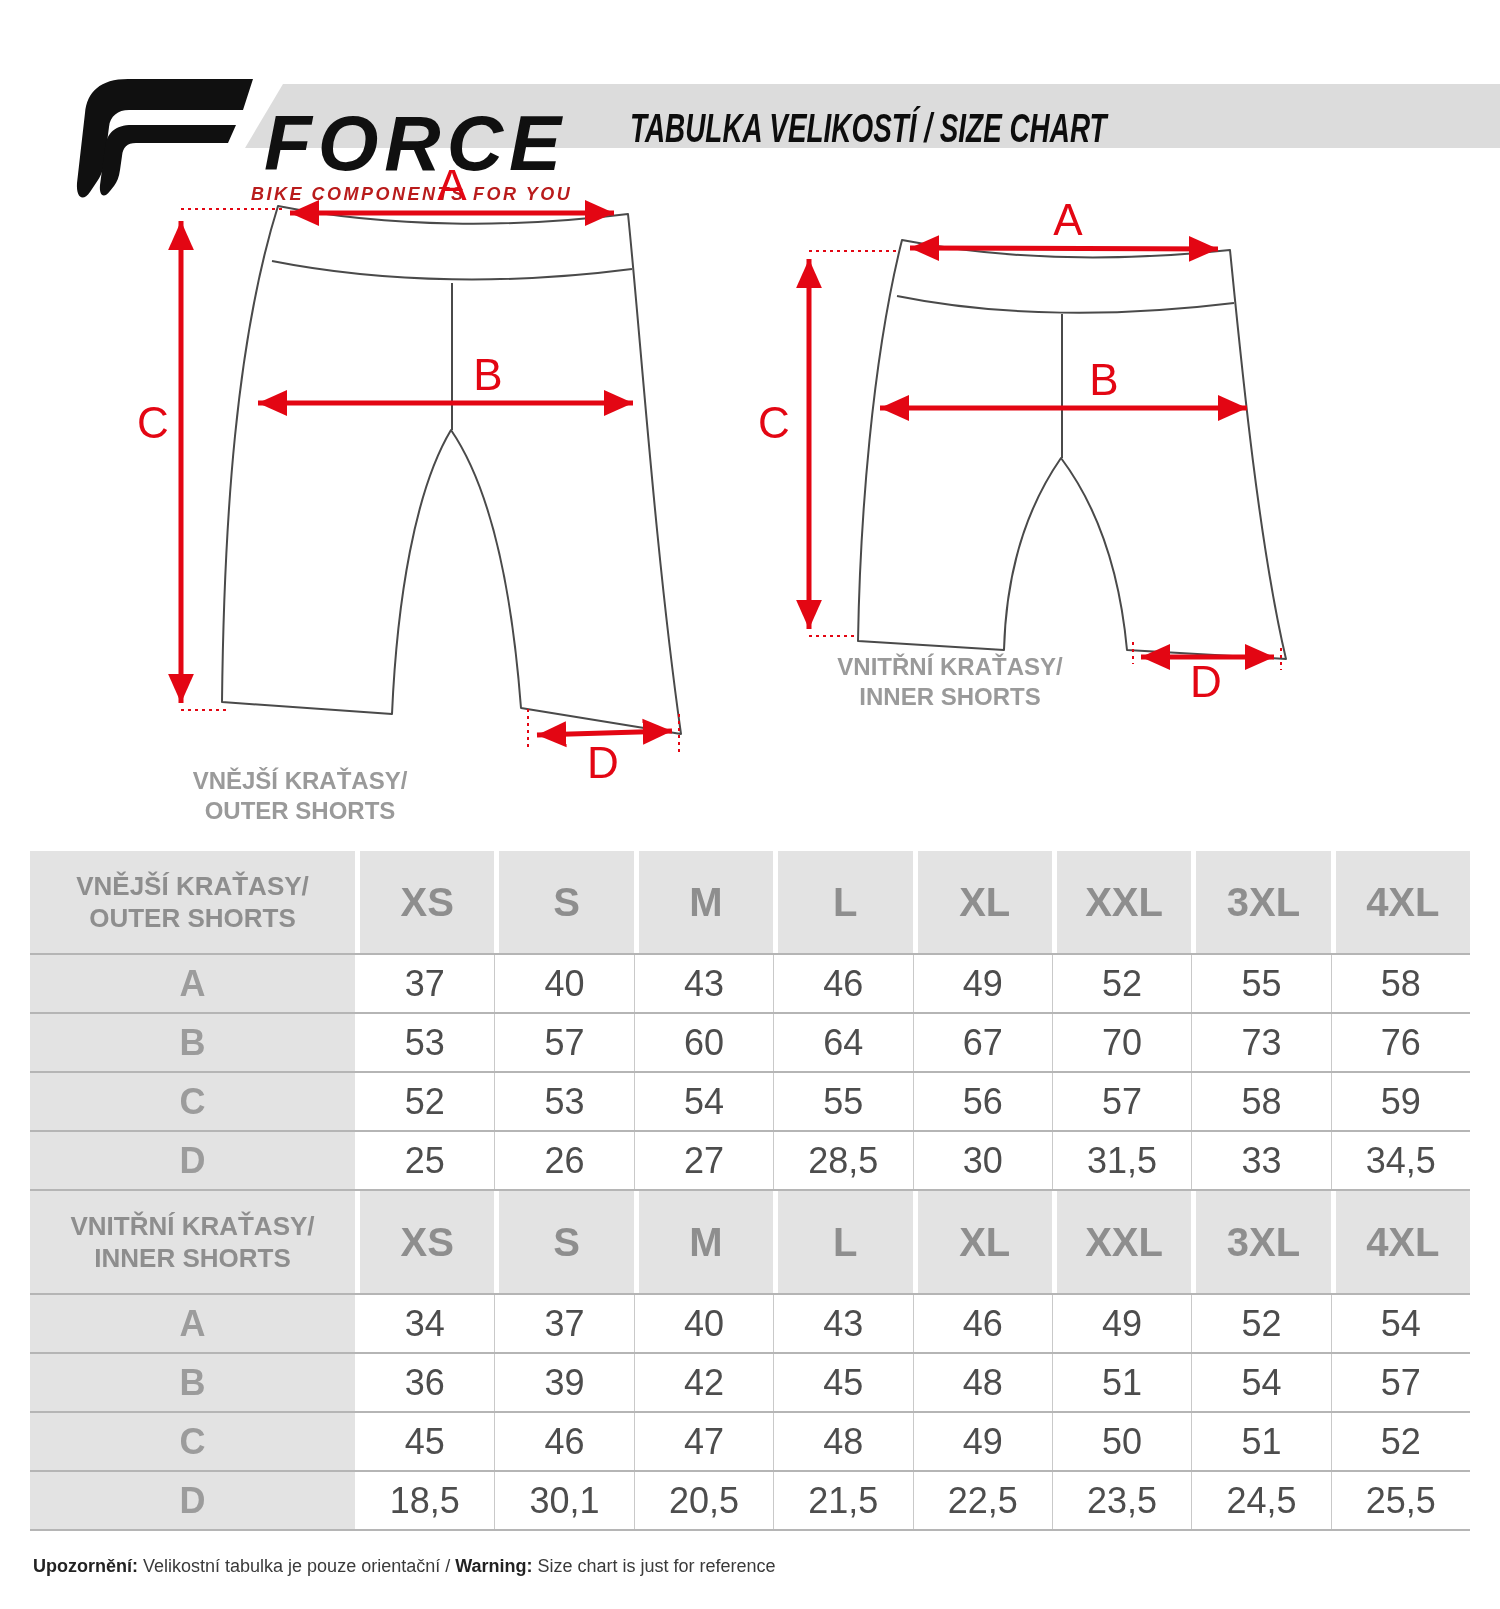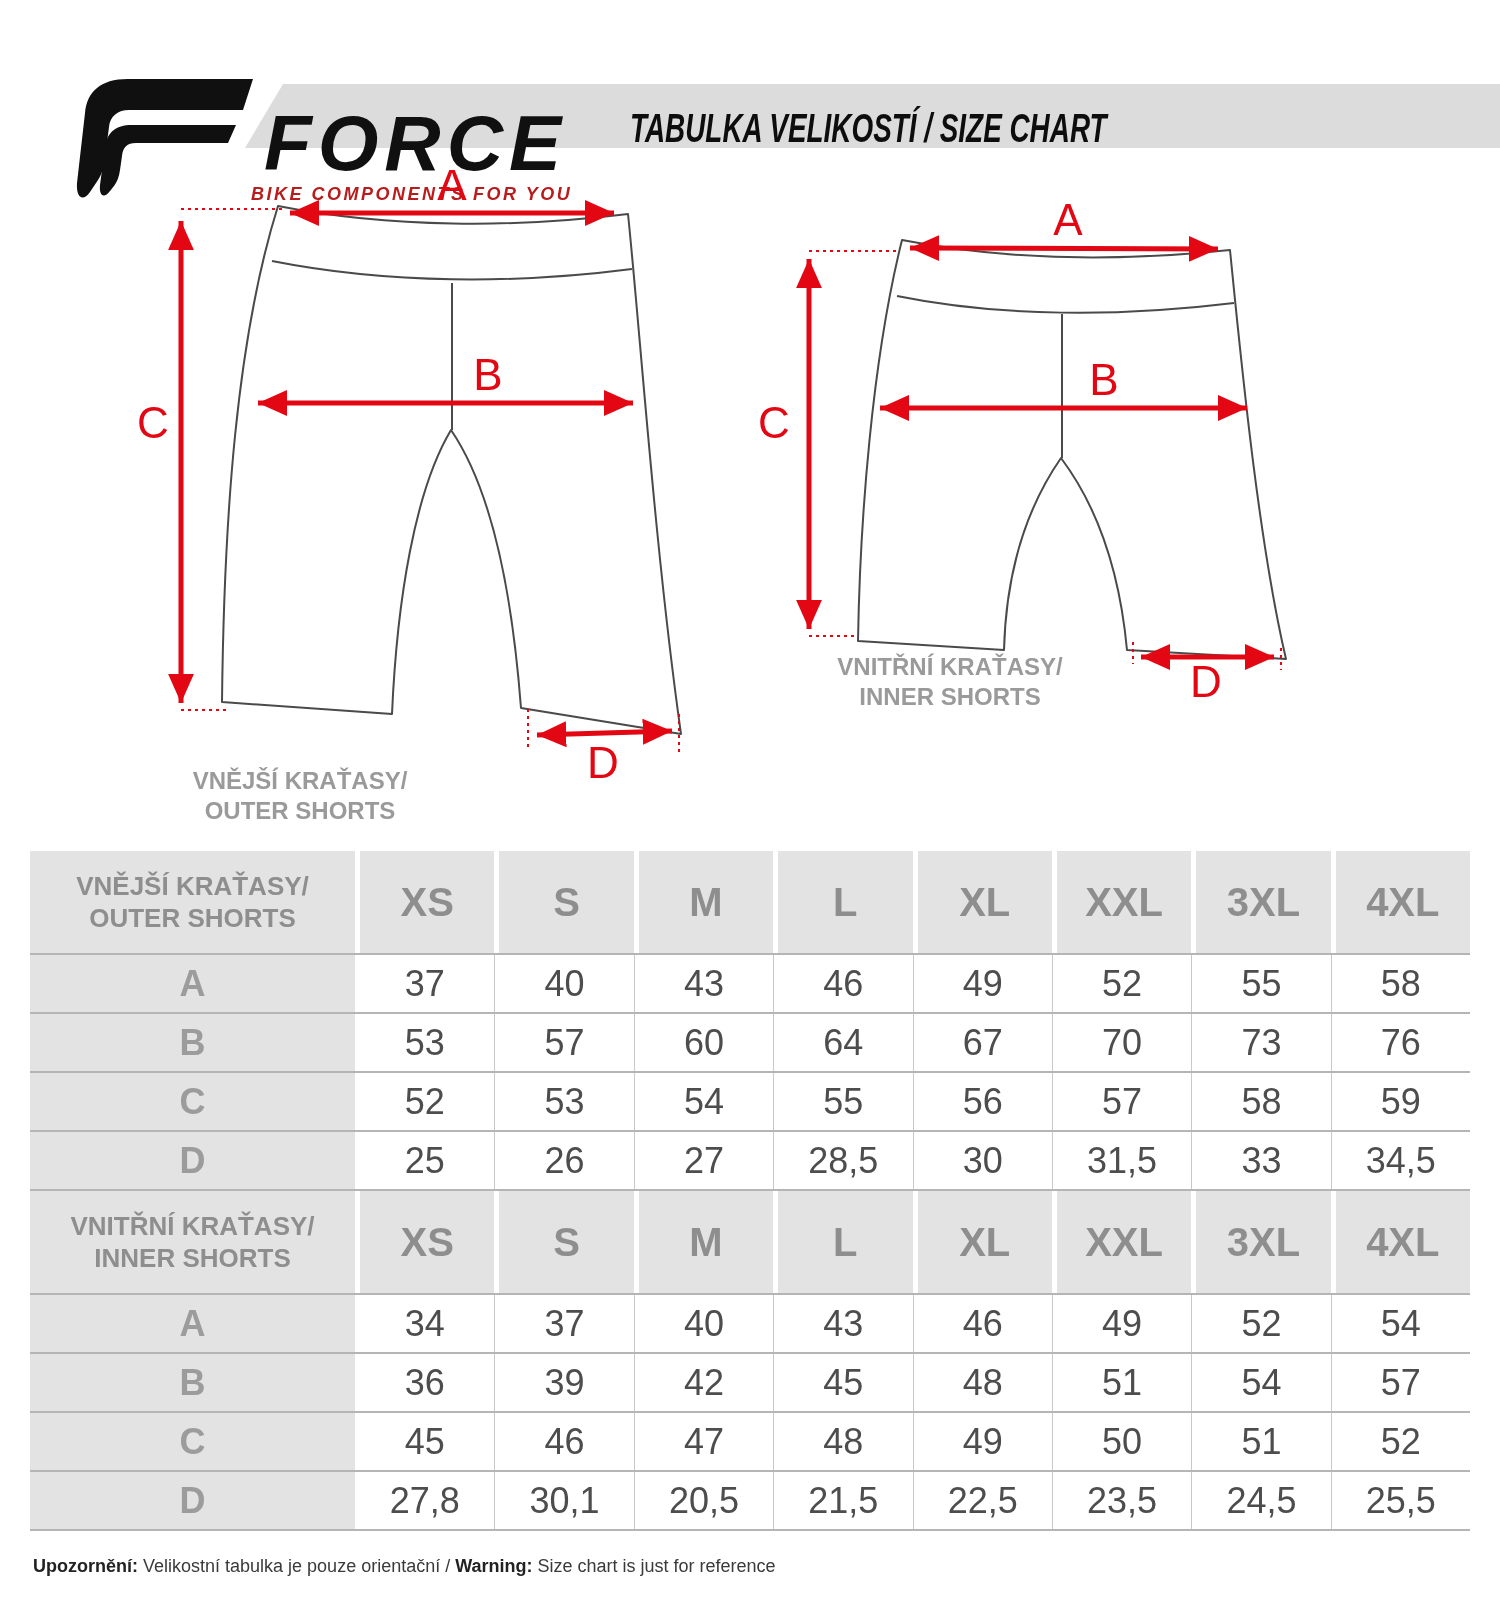--- a/index.html
+++ b/index.html
@@ -239,21 +239,21 @@
       <div class="td val">47</div>
       <div class="td val">48</div>
       <div class="td val">49</div>
       <div class="td val">50</div>
       <div class="td val">51</div>
       <div class="td val">52</div>
     </div>
 
     <div class="tr data">
       <div class="td first">D</div>
-      <div class="td val">27,8</div>
+      <div class="td val">18,5</div>
       <div class="td val">30,1</div>
       <div class="td val">20,5</div>
       <div class="td val">21,5</div>
       <div class="td val">22,5</div>
       <div class="td val">23,5</div>
       <div class="td val">24,5</div>
       <div class="td val">25,5</div>
     </div>
 
   </div>

